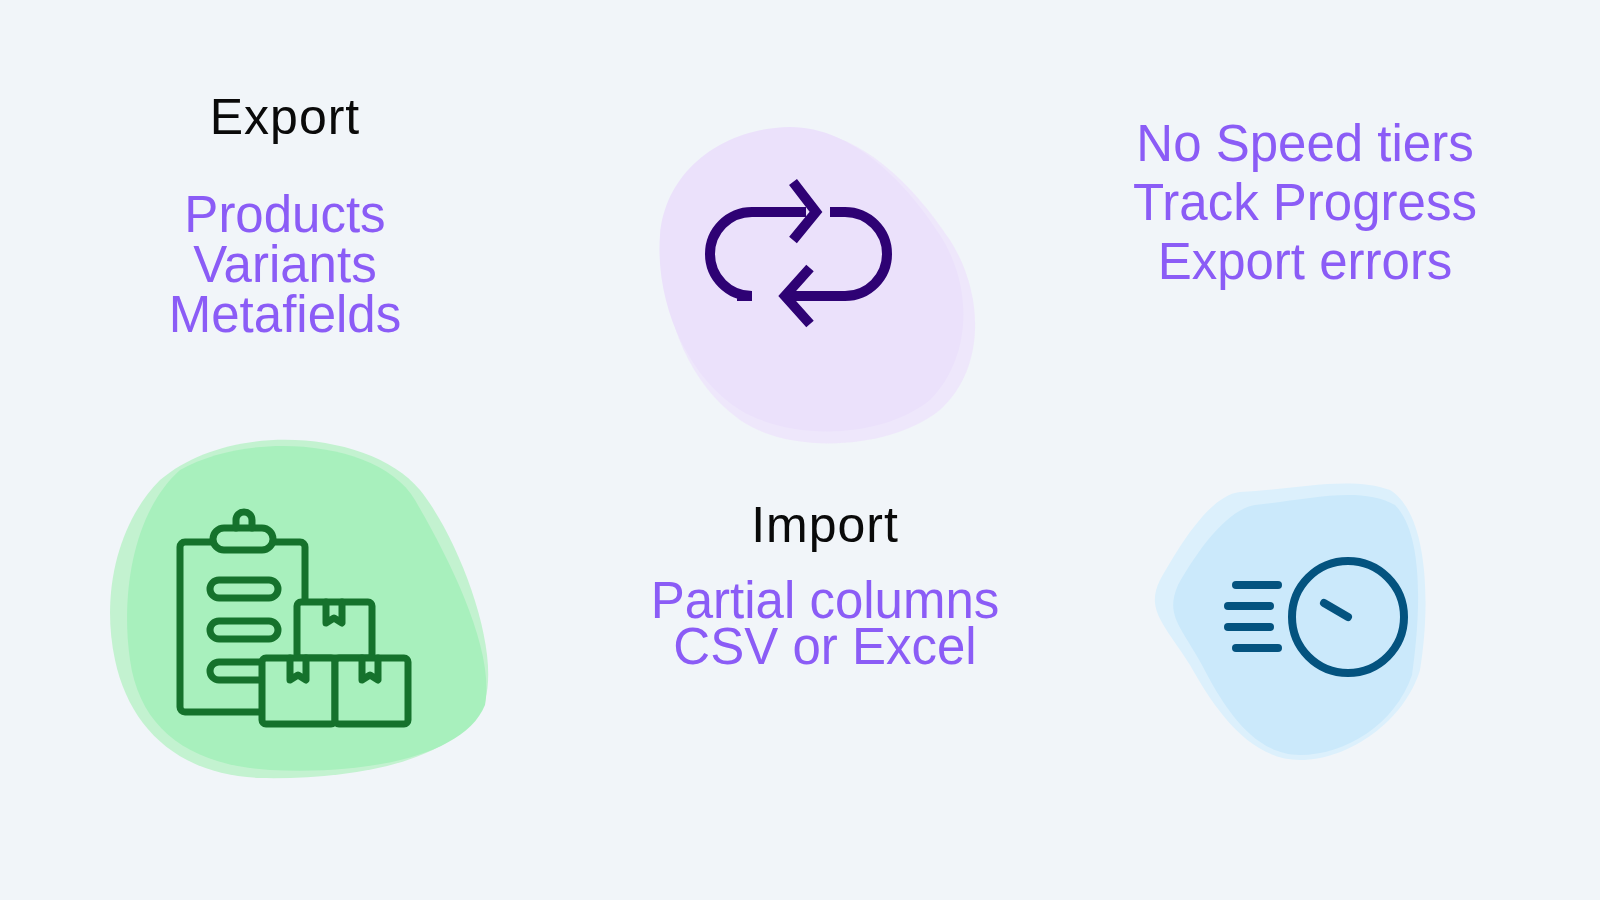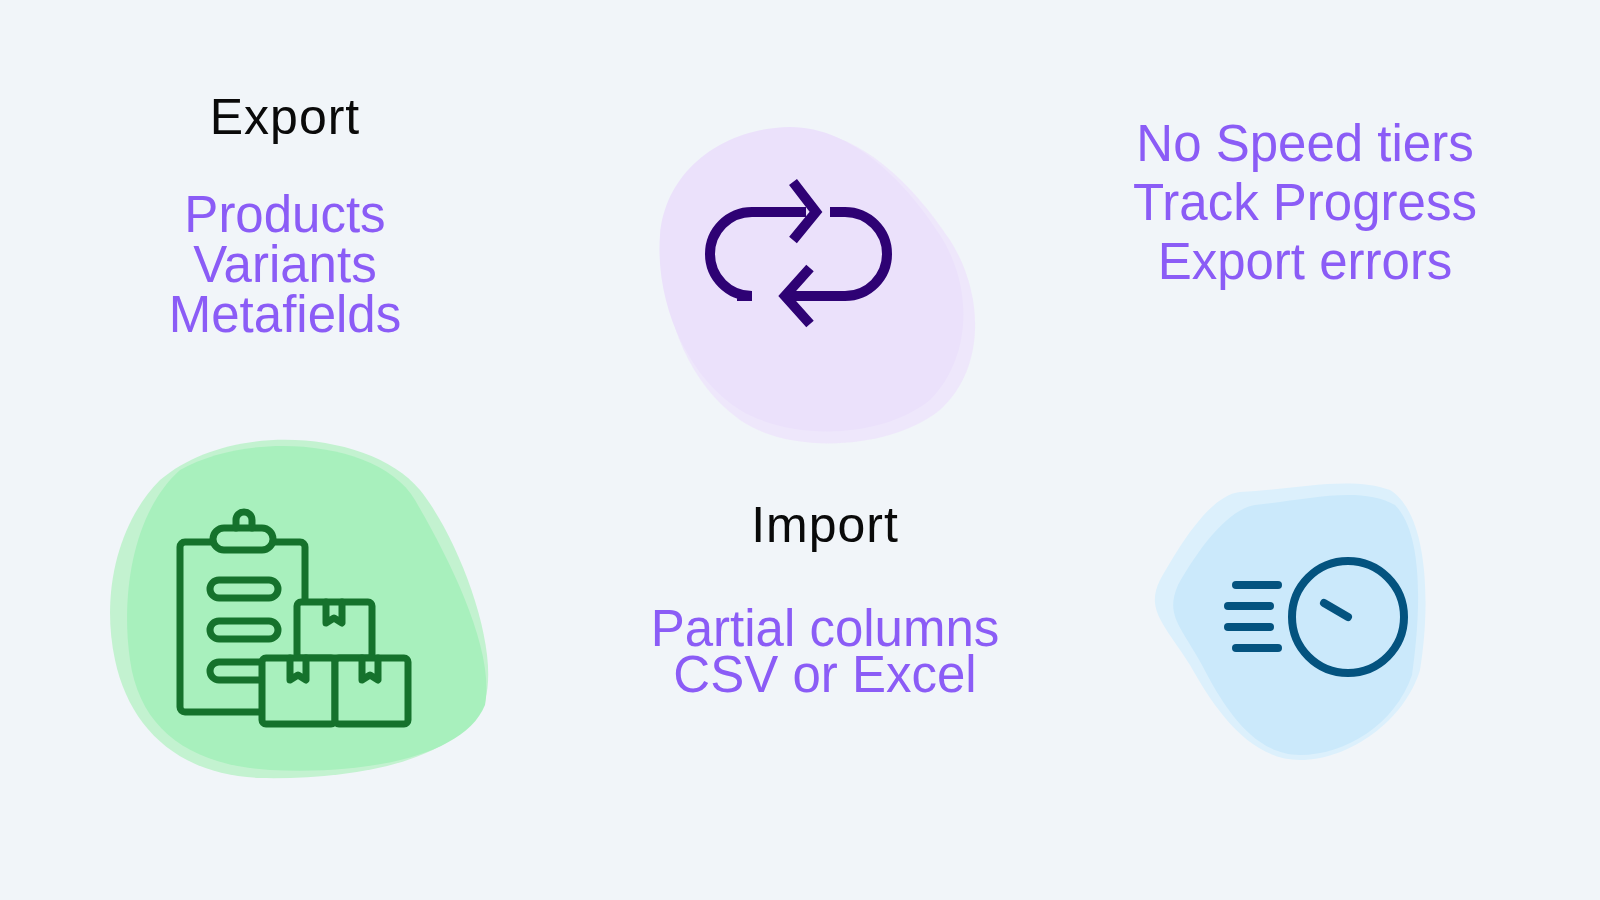--- a/index.html
+++ b/index.html
@@ -15,21 +15,21 @@
     letter-spacing: 1px;
   }
   .lines { color: #8b5cf6; font-size: 51px; line-height: 50px; }
   .lines div { white-space: nowrap; }
 
   #export-block { left: 130px; top: 92px; width: 310px; }
   #export-block .lines { margin-top: 48px; }
   #speed-block { left: 1100px; top: 92px; width: 410px; }
   #speed-block .lines { margin-top: 22px; line-height: 59px; }
   #import-block { left: 600px; top: 500px; width: 450px; }
-  #import-block .lines { margin-top: 56px; line-height: 46px; }
+  #import-block .lines { margin-top: 28px; line-height: 46px; }
 
   .blob { position: absolute; }
 </style>
 </head>
 <body>
 
 <div class="block" id="export-block">
   <div class="title">Export</div>
   <div class="lines">
     <div>Products</div>

